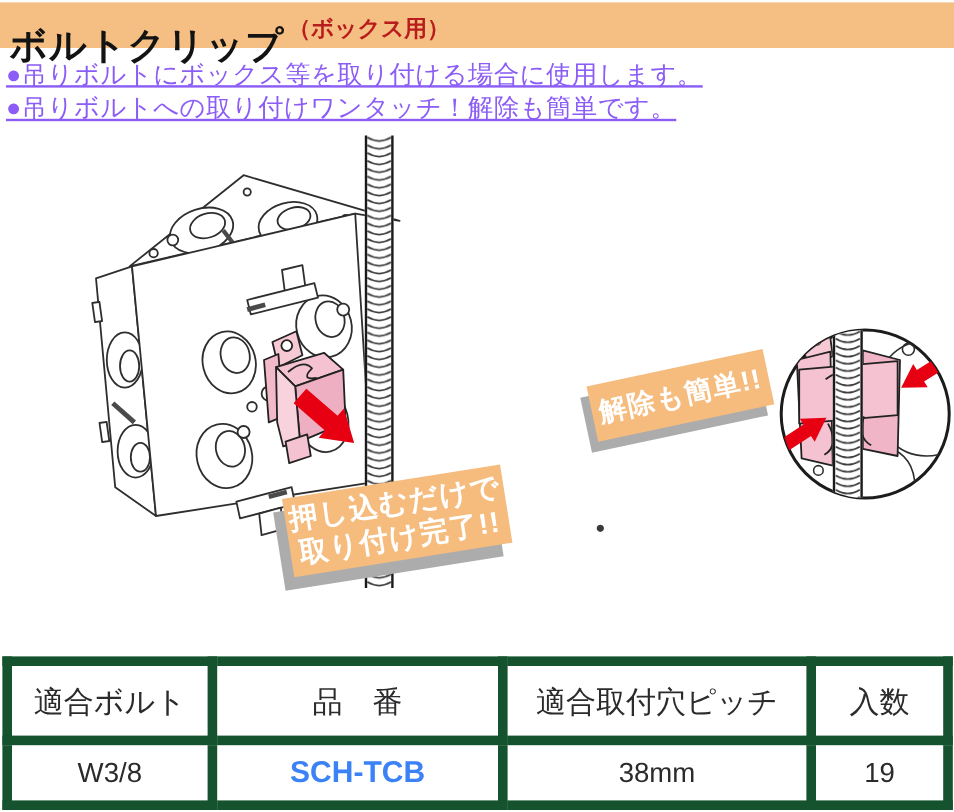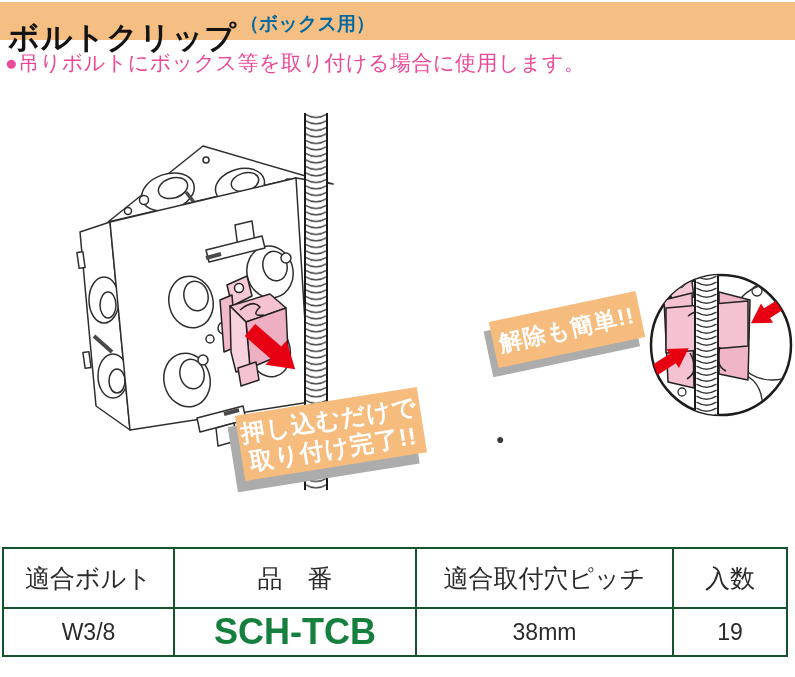--- a/index.html
+++ b/index.html
@@ -3,25 +3,25 @@
 <meta charset="utf-8">
 <style>
   html,body{margin:0;padding:0;background:#fff;}
   .page{position:relative;width:795px;height:677px;background:#ffffff;overflow:hidden;
         font-family:"Liberation Sans","DejaVu Sans",sans-serif;}
 
   
   .band{position:absolute;left:0;top:2px;width:795px;height:38px;background:#F5BE82;
         display:flex;align-items:center;padding-left:8px;box-sizing:border-box;}
   .band .title{font-size:31px;font-weight:bold;color:#131313;letter-spacing:1px;margin-top:33px;}
-  .band .subtitle{font-size:19px;font-weight:bold;color:#0369a1;margin-left:3px;padding-top:5px;}
-
-  
-  .intro{position:absolute;left:5px;top:49px;color:#ec4899;font-size:21px;line-height:27.5px;
-         letter-spacing:.5px;white-space:nowrap;}
+  .band .subtitle{font-size:19px;font-weight:bold;color:#b91c1c;margin-left:3px;padding-top:5px;}
+
+  
+  .intro{position:absolute;left:5px;top:49px;color:#8b5cf6;font-size:21px;line-height:27.5px;
+         letter-spacing:.5px;white-space:nowrap;text-decoration:underline;}
 
   
   svg.art{position:absolute;left:0;top:0;z-index:1;}
 
   
   .callout{position:absolute;z-index:3;}
   .callout .shadow{position:absolute;inset:0;background:#ACACAC;}
   .callout .face{position:absolute;inset:0;background:#F6BC7E;color:#ffffff;font-weight:bold;
                  display:flex;flex-direction:column;align-items:center;justify-content:center;
                  letter-spacing:1px;}
@@ -33,38 +33,39 @@
   #callout-release .face{font-size:23px;}
 
   
   .note{position:absolute;left:496px;top:423px;width:300px;display:flex;z-index:3;
         color:#3a3a3c;font-size:19.5px;line-height:25.5px;}
   .note .bullet{font-size:14px;padding-top:4px;margin-right:3px;}
 
   
   table.spec{position:absolute;left:2px;top:547px;width:784px;border-collapse:collapse;
              table-layout:fixed;background:#fff;z-index:2;}
-  .spec th,.spec td{border:2px solid #14532d;text-align:center;vertical-align:middle;
+  .spec th,.spec td{border:8px solid #14532d;text-align:center;vertical-align:middle;
                     color:#2b2b2d;font-weight:normal;padding:0;}
   .spec th{height:58px;font-size:25px;}
   .spec td{height:46px;font-size:23px;margin-top:24px;}
-  .spec td.part{font-size:36px;font-weight:bold;color:#15803d;}
+  .spec td.part{font-size:25px;font-weight:bold;color:#3b82f6;}
 </style>
 </head>
 <body>
 
 <div class="page">
 
   <div class="band">
     <span class="title">ボルトクリップ</span>
     <span class="subtitle">（ボックス用）</span>
   </div>
 
   <div class="intro">
     <div>●吊りボルトにボックス等を取り付ける場合に使用します。</div>
+    <div>●吊りボルトへの取り付けワンタッチ！解除も簡単です。</div>
   </div>
 
   <svg class="art" width="795" height="677" viewBox="0 0 795 677">
     <defs>
       <pattern id="thread" width="24" height="6.5" patternUnits="userSpaceOnUse" patternTransform="translate(304,113)">
         <path d="M2,1.5 Q12,7.5 22,1.5" fill="none" stroke="#3a3a3a" stroke-width="1.4"></path>
       </pattern>
       <pattern id="thread2" width="25" height="6" patternUnits="userSpaceOnUse" patternTransform="translate(694,275)">
         <path d="M2.5,1.2 Q12.5,7.2 22.5,1.2" fill="none" stroke="#3a3a3a" stroke-width="1.4"></path>
       </pattern>

